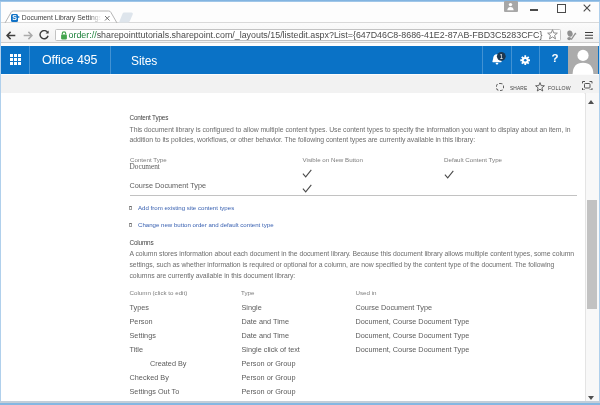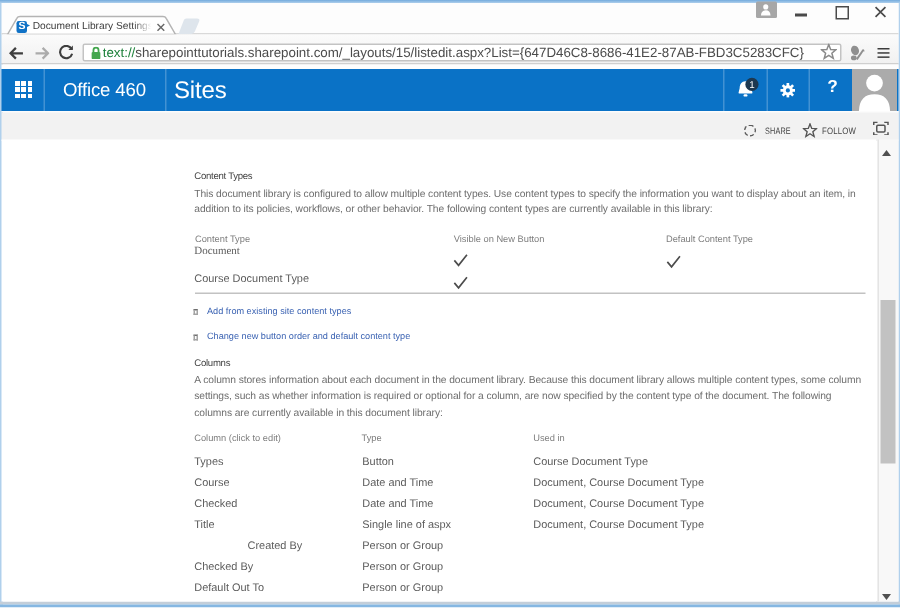--- a/index.html
+++ b/index.html
@@ -63,21 +63,21 @@
     <path d="M9.6,0.4 L9.6,3.4 L6.6,3.4 Z" fill="#3e3e3e"></path>
   </svg>
 
   <div class="abs" style="left:55px;top:28.8px;width:506px;height:12.2px;background:#fff;border:1px solid #c3c3c3;border-radius:1.5px;box-sizing:border-box;"></div>
 
   <svg class="abs" style="left:60px;top:30.5px;" width="8" height="9" viewBox="0 0 8 9">
     <rect x="1.1" y="3.6" width="5.8" height="4.8" rx="0.8" fill="#44a64e"></rect>
     <path d="M2.3,3.6 V2.5 A1.7,1.7 0 0 1 5.7,2.5 V3.6" stroke="#44a64e" stroke-width="1.2" fill="none"></path>
   </svg>
 
-  <div class="abs" style="left:68.5px;top:29.8px;height:10px;font-size:8.9px;line-height:10px;color:#4b4b4b;white-space:nowrap;"><span style="color:#1b8039;">text://</span>sharepointtutorials.sharepoint.com/_layouts/15/listedit.aspx?List={647D46C8-8686-41E2-87AB-FBD3C5283CFC}</div>
+  <div class="abs" style="left:68.5px;top:29.8px;height:10px;font-size:8.9px;line-height:10px;color:#4b4b4b;white-space:nowrap;"><span style="color:#1b8039;">order://</span>sharepointtutorials.sharepoint.com/_layouts/15/listedit.aspx?List={647D46C8-8686-41E2-87AB-FBD3C5283CFC}</div>
 
   <svg class="abs" style="left:546.5px;top:28.8px;" width="11" height="11" viewBox="0 0 10 10">
     <path d="M5,0.6 L6.15,3.6 L9.4,3.75 L6.9,5.85 L7.75,9 L5,7.2 L2.25,9 L3.1,5.85 L0.6,3.75 L3.85,3.6 Z" fill="none" stroke="#8a8a8a" stroke-width="0.9"></path>
   </svg>
 
   <svg class="abs" style="left:565.5px;top:29.5px;" width="11" height="11" viewBox="0 0 11 11">
     <ellipse cx="4" cy="3.6" rx="2.6" ry="3.2" fill="#8f8f8f" transform="rotate(-18 4 3.6)"></ellipse>
     <ellipse cx="3.2" cy="8.6" rx="1.9" ry="1.6" fill="#8f8f8f"></ellipse>
     <path d="M9.6,3.2 L5.2,9.6" stroke="#8f8f8f" stroke-width="1.3"></path>
     <path d="M9.9,2.6 L10.4,4.4 L8.9,4.0 Z" fill="#8f8f8f"></path>
@@ -100,22 +100,22 @@
         <rect x="8.4" y="8.4" width="3" height="3"></rect>
       </g>
   </svg>
 
   <div class="abs" style="left:29.4px;top:45.6px;width:1px;height:28px;background:#4292d3;"></div>
   <div class="abs" style="left:109.8px;top:45.6px;width:1px;height:28px;background:#4292d3;"></div>
   <div class="abs" style="left:482px;top:45.6px;width:1px;height:28px;background:#4292d3;"></div>
   <div class="abs" style="left:510.6px;top:45.6px;width:1px;height:28px;background:#4292d3;"></div>
   <div class="abs" style="left:539.2px;top:45.6px;width:1px;height:28px;background:#4292d3;"></div>
 
-  <div class="abs" style="left:42px;top:53.2px;font-size:12.4px;line-height:14px;color:#fff;letter-spacing:-0.1px;">Office 460</div>
-  <div class="abs" style="left:116px;top:53.5px;font-size:16px;line-height:14px;color:#fff;letter-spacing:-0.1px;">Sites</div>
+  <div class="abs" style="left:42px;top:53.2px;font-size:12.4px;line-height:14px;color:#fff;letter-spacing:-0.1px;">Office 495</div>
+  <div class="abs" style="left:131px;top:53.5px;font-size:12px;line-height:14px;color:#fff;letter-spacing:-0.1px;">Sites</div>
 
   <svg class="abs" style="left:489px;top:49.5px;" width="18" height="19" viewBox="0 0 18 19">
     <path d="M8,4.2 C10.6,4.2 11.8,6.2 11.9,8.8 L12.6,11.6 C12.7,12 12.5,12.3 12,12.3 L4,12.3 C3.5,12.3 3.3,12 3.4,11.6 L4.1,8.8 C4.2,6.2 5.4,4.2 8,4.2 Z" fill="#fff"></path>
     <rect x="6.7" y="12.8" width="2.6" height="1.6" rx="0.8" fill="#fff"></rect>
     <circle cx="12.3" cy="6.3" r="4.4" fill="#1d3850"></circle>
     <text x="12.3" y="8.6" font-size="6.5" fill="#fff" text-anchor="middle" font-family="Liberation Sans">1</text>
   </svg>
 
   <svg class="abs" style="left:519.5px;top:54.5px;" width="10.5" height="10.5" viewBox="0 0 20 20">
     <circle cx="10" cy="10" r="6.4" fill="#fff"></circle>
@@ -180,37 +180,37 @@
   <div class="abs" style="left:138px;top:221.2px;font-size:6.1px;line-height:8px;color:#3a62b2;">Change new button order and default content type</div>
 
   <div class="abs" style="left:129.5px;top:239.1px;font-size:6.4px;line-height:8px;color:#444;letter-spacing:-0.18px;">Columns</div>
   <div class="abs" style="left:129.5px;top:248.4px;font-size:6.85px;line-height:11px;color:#6d6d6d;letter-spacing:-0.05px;white-space:nowrap;">A column stores information about each document in the document library. Because this document library allows multiple content types, some column<br>settings, such as whether information is required or optional for a column, are now specified by the content type of the document. The following<br>columns are currently available in this document library:</div>
 
   <div class="abs" style="left:129.5px;top:288.8px;font-size:6.2px;line-height:7px;color:#7d7d7d;">Column (click to edit)</div>
   <div class="abs" style="left:241px;top:288.8px;font-size:6.2px;line-height:7px;color:#7d7d7d;">Type</div>
   <div class="abs" style="left:355.5px;top:288.8px;font-size:6.2px;line-height:7px;color:#7d7d7d;">Used in</div>
 
   <div class="abs" style="left:129.5px;top:303.6px;font-size:7.3px;line-height:8.4px;color:#5c5c5c;">Types</div>
-  <div class="abs" style="left:241.5px;top:303.6px;font-size:7.3px;line-height:8.4px;color:#5c5c5c;">Button</div>
+  <div class="abs" style="left:241.5px;top:303.6px;font-size:7.3px;line-height:8.4px;color:#5c5c5c;">Single</div>
   <div class="abs" style="left:355.5px;top:303.6px;font-size:7.3px;line-height:8.4px;color:#5c5c5c;">Course Document Type</div>
 
-  <div class="abs" style="left:129.5px;top:317.6px;font-size:7.3px;line-height:8.4px;color:#5c5c5c;">Course</div>
+  <div class="abs" style="left:129.5px;top:317.6px;font-size:7.3px;line-height:8.4px;color:#5c5c5c;">Person</div>
   <div class="abs" style="left:241.5px;top:317.6px;font-size:7.3px;line-height:8.4px;color:#5c5c5c;">Date and Time</div>
   <div class="abs" style="left:355.5px;top:317.6px;font-size:7.3px;line-height:8.4px;color:#5c5c5c;">Document, Course Document Type</div>
 
-  <div class="abs" style="left:129.5px;top:331.6px;font-size:7.3px;line-height:8.4px;color:#5c5c5c;">Checked</div>
+  <div class="abs" style="left:129.5px;top:331.6px;font-size:7.3px;line-height:8.4px;color:#5c5c5c;">Settings</div>
   <div class="abs" style="left:241.5px;top:331.6px;font-size:7.3px;line-height:8.4px;color:#5c5c5c;">Date and Time</div>
   <div class="abs" style="left:355.5px;top:331.6px;font-size:7.3px;line-height:8.4px;color:#5c5c5c;">Document, Course Document Type</div>
 
   <div class="abs" style="left:129.5px;top:345.6px;font-size:7.3px;line-height:8.4px;color:#5c5c5c;">Title</div>
-  <div class="abs" style="left:241.5px;top:345.6px;font-size:7.3px;line-height:8.4px;color:#5c5c5c;">Single line of aspx</div>
+  <div class="abs" style="left:241.5px;top:345.6px;font-size:7.3px;line-height:8.4px;color:#5c5c5c;">Single click of text</div>
   <div class="abs" style="left:355.5px;top:345.6px;font-size:7.3px;line-height:8.4px;color:#5c5c5c;">Document, Course Document Type</div>
 
-  <div class="abs" style="left:137px;top:359.6px;font-size:7.3px;line-height:8.4px;color:#5c5c5c;padding-left:28px;">Created By</div>
+  <div class="abs" style="left:122px;top:359.6px;font-size:7.3px;line-height:8.4px;color:#5c5c5c;padding-left:28px;">Created By</div>
   <div class="abs" style="left:241.5px;top:359.6px;font-size:7.3px;line-height:8.4px;color:#5c5c5c;">Person or Group</div>
 
   <div class="abs" style="left:129.5px;top:373.6px;font-size:7.3px;line-height:8.4px;color:#5c5c5c;">Checked By</div>
   <div class="abs" style="left:241.5px;top:373.6px;font-size:7.3px;line-height:8.4px;color:#5c5c5c;">Person or Group</div>
 
-  <div class="abs" style="left:129.5px;top:387.6px;font-size:7.3px;line-height:8.4px;color:#5c5c5c;">Default Out To</div>
+  <div class="abs" style="left:129.5px;top:387.6px;font-size:7.3px;line-height:8.4px;color:#5c5c5c;">Settings Out To</div>
   <div class="abs" style="left:241.5px;top:387.6px;font-size:7.3px;line-height:8.4px;color:#5c5c5c;">Person or Group</div>
 
 </div>
 
 </body></html>

